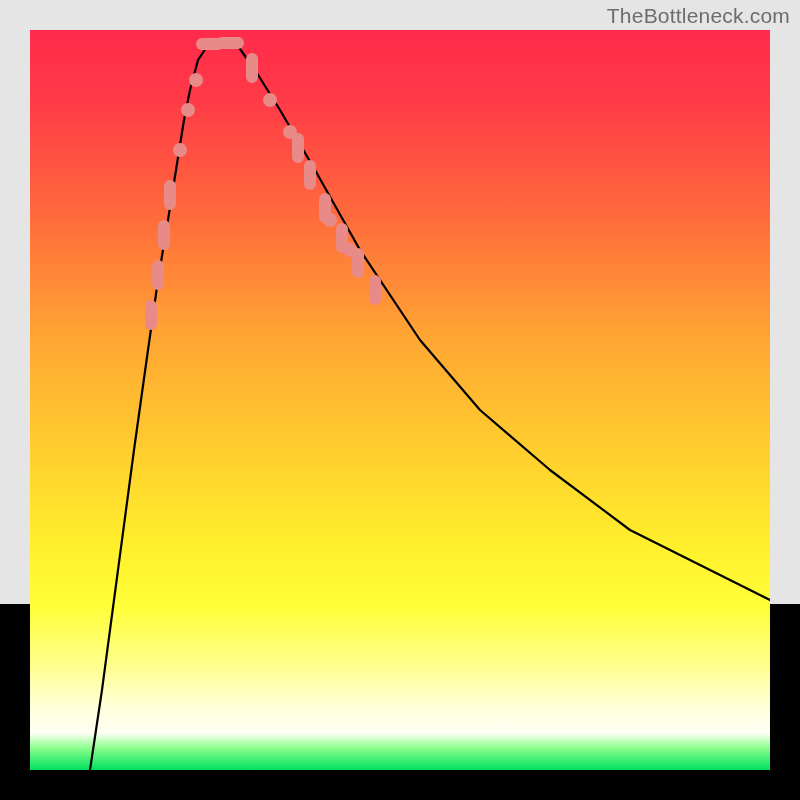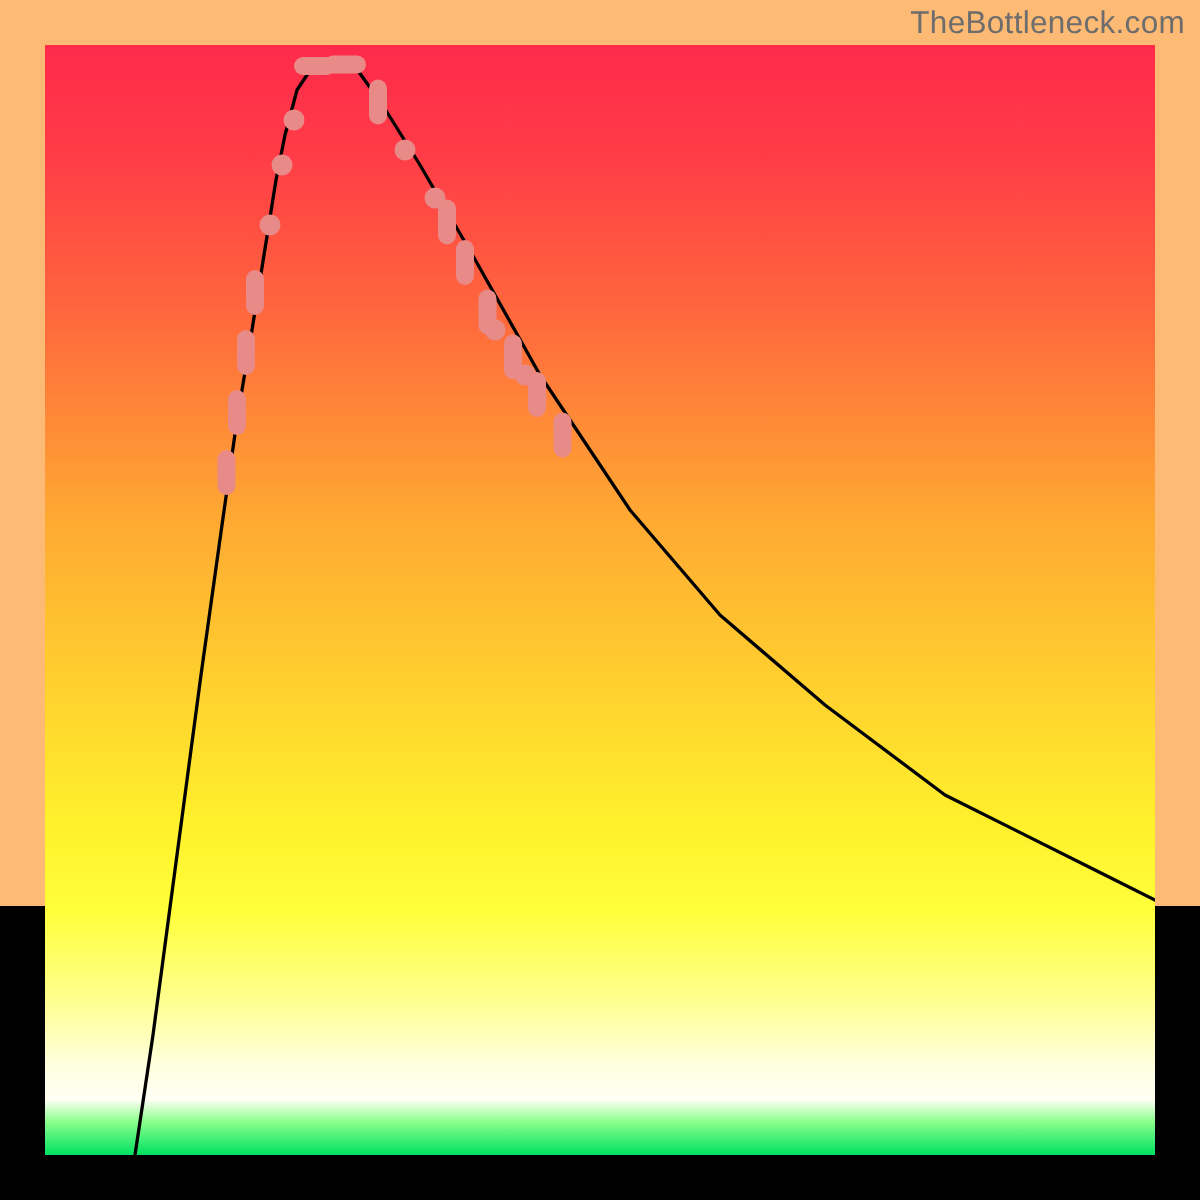--- a/index.html
+++ b/index.html
@@ -7,21 +7,21 @@
     padding: 0;
     width: 800px;
     height: 800px;
     overflow: hidden;
     background: #000;
     font-family: Arial, Helvetica, sans-serif;
   }
   .outer {
     width: 800px;
     height: 604px;
-    background: #fdba74;
+    background: #e5e5e5;
     position: relative;
   }
   .plot {
     position: absolute;
     left: 30px;
     top: 30px;
     width: 740px;
     height: 740px;
     overflow: hidden;
   }

